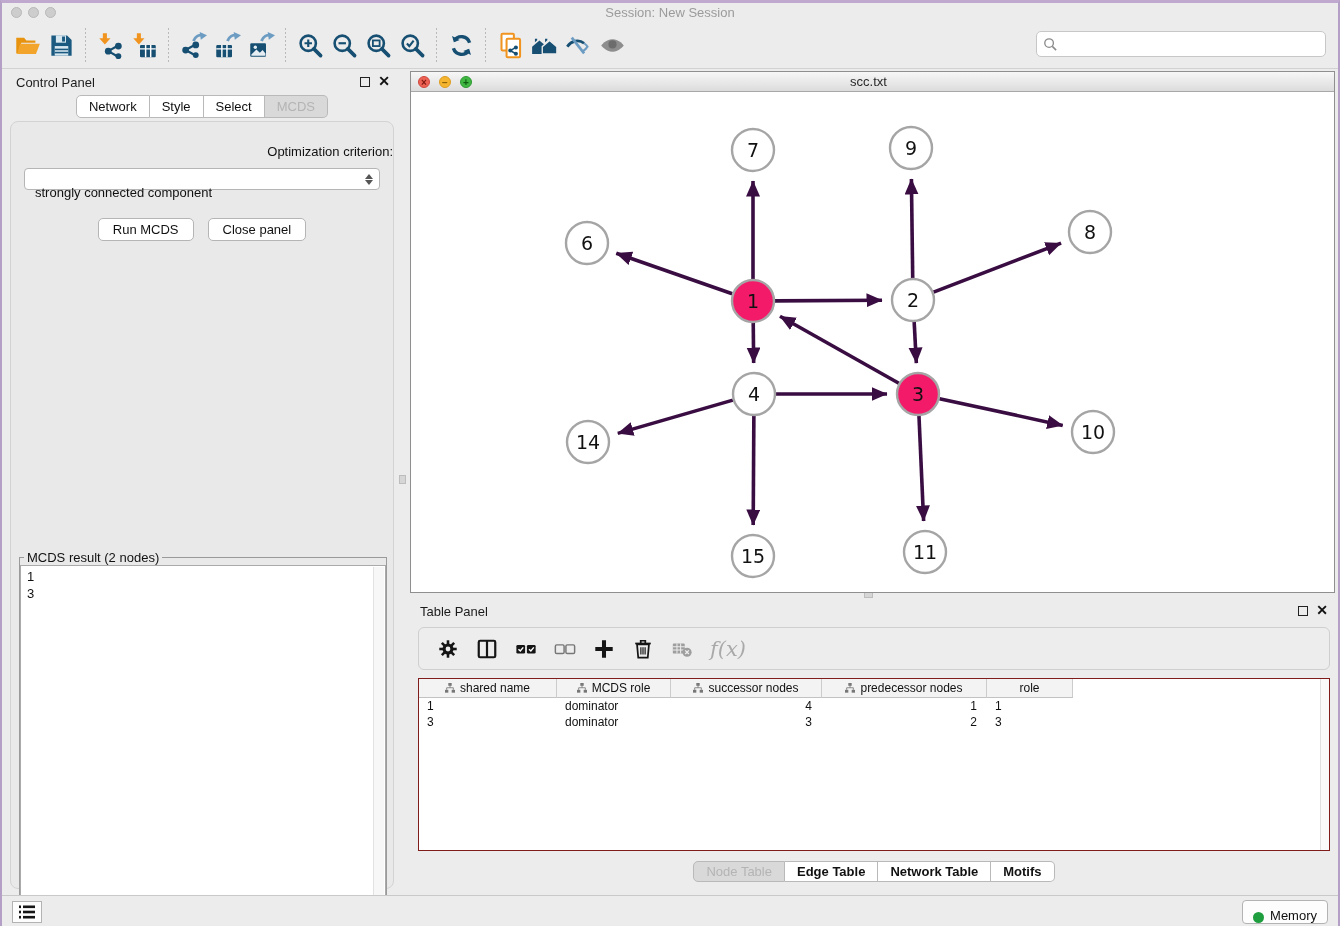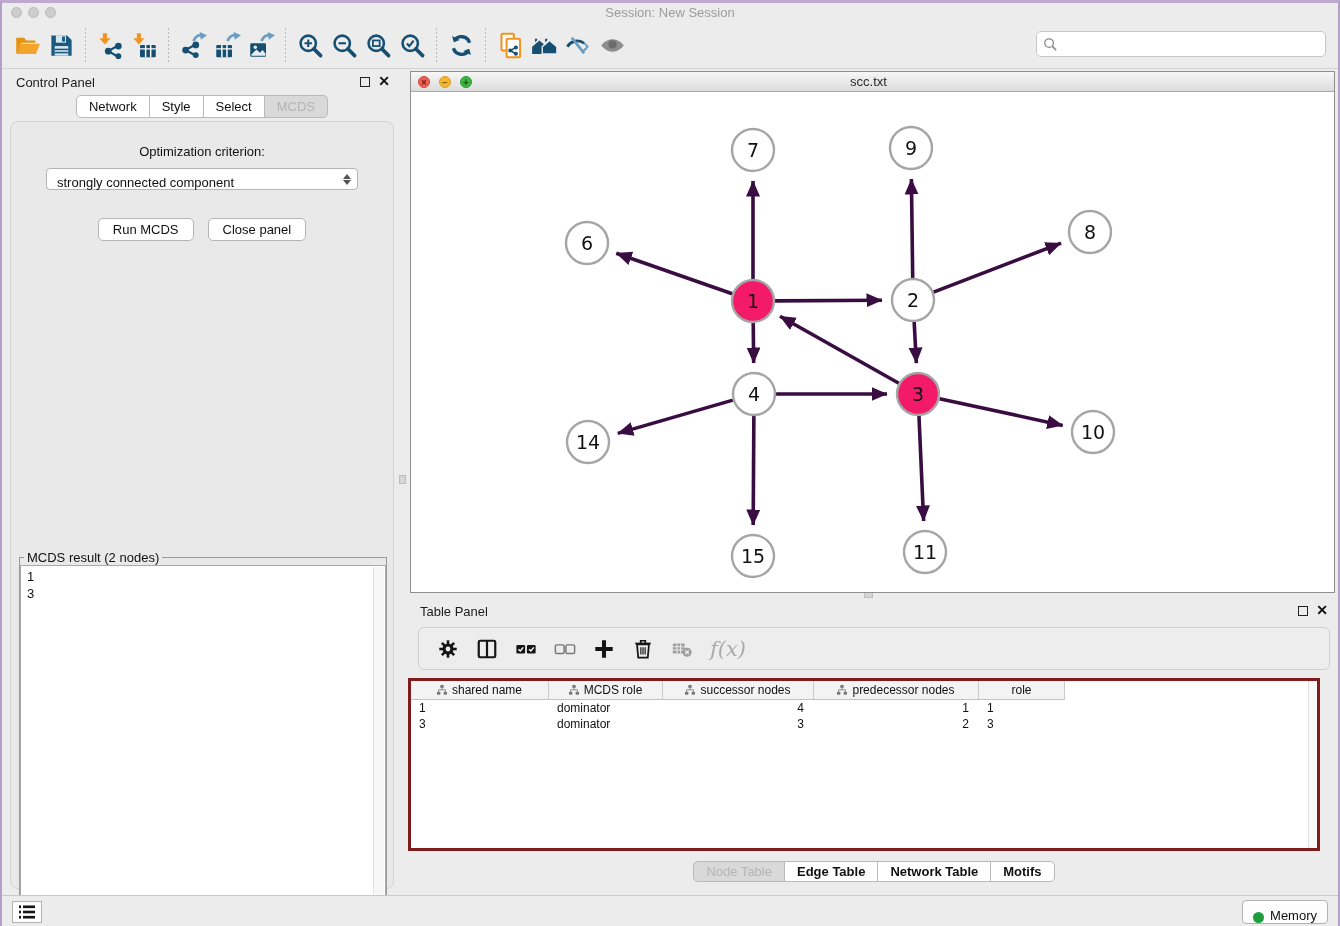--- a/index.html
+++ b/index.html
@@ -42,24 +42,24 @@
 
   .seg { display:flex; justify-content:center; }
   .seg .seg-btn { font-size:13px; padding:3px 12px; background:#fff;
     border:1px solid #b9b9b9; border-left:none; color:#111; }
   .seg .seg-btn:first-child { border-left:1px solid #b9b9b9; border-radius:5px 0 0 5px; }
   .seg .seg-btn:last-child { border-radius:0 5px 5px 0; }
   .seg .seg-btn.active { background:#d9d9d9; color:#b4b4b4; }
 
   #cp-body { position:absolute; left:6px; top:52px; width:384px; height:768px;
     background:#e9e9e9; border:1px solid #d3d3d3; border-radius:8px; }
-  #opt-label { margin-top:22px; text-align:center; font-size:13px; color:#111; }
-  #criterion { position:relative; margin:9px auto 0; width:312px; height:22px;
+  #opt-label { margin-top:22px; text-align:right; font-size:13px; color:#111; }
+  #criterion { position:relative; margin:9px auto 0; width:356px; height:22px;
     background:#fff; border:1px solid #b5b5b5; border-radius:4px;
-    font-size:13px; color:#111; padding:6px 22px 0 10px; }
+    font-size:13px; color:#111; padding:16px 22px 0 10px; }
   #criterion .stepper { position:absolute; right:5px; top:3px; width:11px; height:15px;
     display:flex; flex-direction:column; align-items:center; justify-content:center; gap:1px; }
   .chev-up { width:0; height:0; border-left:4px solid transparent; border-right:4px solid transparent;
     border-bottom:5px solid #555; }
   .chev-dn { width:0; height:0; border-left:4px solid transparent; border-right:4px solid transparent;
     border-top:5px solid #555; }
   #cp-buttons { margin-top:12px; display:flex; justify-content:center; gap:14px; }
   .cp-btn { font-size:13px; font-family:"Liberation Sans",sans-serif; color:#111;
     background:#fff; border:1px solid #b5b5b5; border-radius:5px; padding:3px 14px; height:23px;margin-top:16px; }
 
@@ -88,22 +88,22 @@
 
   
   #table-panel { position:absolute; left:406px; top:595px; width:932px; height:293px; }
   #table-panel .ph-float { right:32px; } #table-panel .ph-close { right:12px; }
   #tp-toolbar { position:absolute; left:10px; top:29px; width:912px; height:43px;
     background:#ededed; border:1px solid #cfcfcf; border-radius:6px;
     display:flex; align-items:center; gap:17px; padding-left:18px; }
   #tp-toolbar svg { width:22px; height:22px; }
   #fx-label { font-size:21px; color:#a9a9a9; font-family:"DejaVu Serif",serif; font-style:italic; }
 
-  #node-table { position:absolute; left:0; top:80px; width:912px; height:173px;
-    background:#fff; border:3px solid #7f1d1d; }
+  #node-table { position:absolute; left:10px; top:80px; width:912px; height:173px;
+    background:#fff; border:1px solid #7f1d1d; }
   #nt-scroll { position:absolute; right:0; top:0; width:9px; height:100%;
     background:#fafafa; border-left:1px solid #e0e0e0; }
   .nt-header { display:flex; height:19px; font-size:12px; color:#111; }
   .nt-hcell { display:flex; align-items:center; justify-content:center; gap:5px;
     background:#f3f3f3; border-right:1px solid #ccc; border-bottom:1px solid #c2c2c2; }
   .nt-hcell svg { width:10px; height:10px; flex:none; }
   .nt-row { display:flex; height:16px; font-size:12px; color:#111; }
   .nt-cell { padding:1px 10px 0 8px; overflow:hidden; white-space:nowrap; }
   .al-r { text-align:right; } .al-l { text-align:left; }
 

